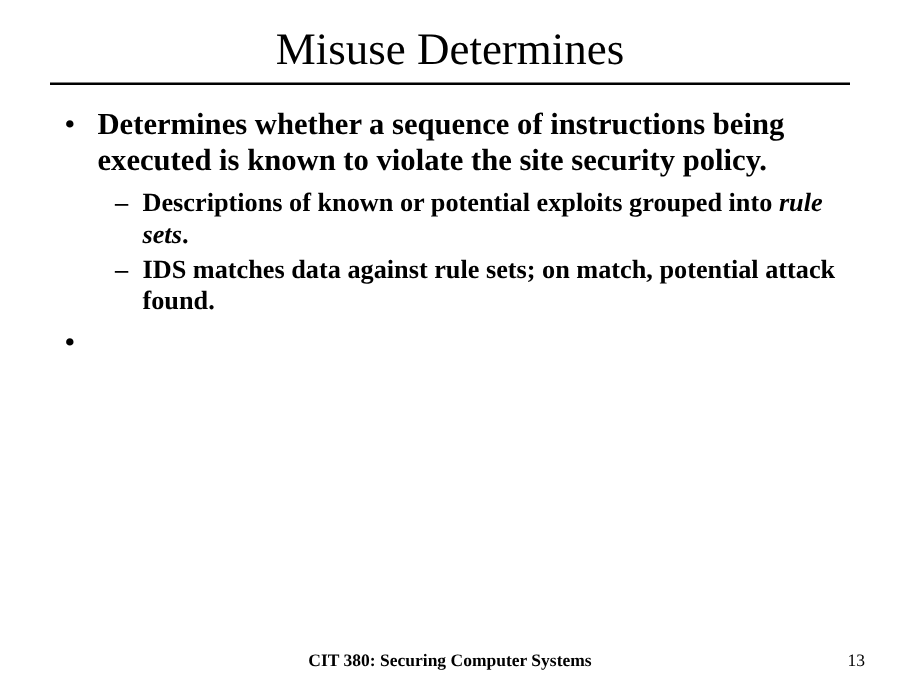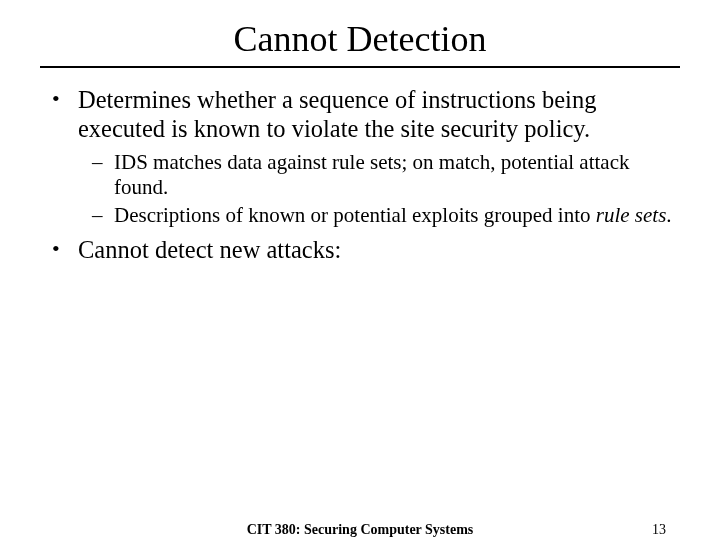--- a/index.html
+++ b/index.html
@@ -24,20 +24,21 @@
     margin-bottom: 6px;
   }
   .rule {
     border: none;
     border-top: 2.5px solid #000;
     margin: 0 0 18px 0;
   }
   .content {
     font-size: 24.5px;
     line-height: 1.18;
+    font-weight: bold;
   }
   ul.level1 {
     list-style: none;
     padding-left: 0;
   }
   ul.level1 > li {
     position: relative;
     padding-left: 38px;
     margin-bottom: 8px;
   }
@@ -75,44 +76,43 @@
     color: #000;
   }
   .footer-center {
     position: absolute;
     left: 50%;
     transform: translateX(-50%);
     font-weight: bold;
   }
   .footer-right {
     position: absolute;
-    right: 54px;
+    right: 28px;
   }
 </style>
 </head>
 <body>
 
 <div class="slide">
-  <h1 class="title">Cannot Detection</h1>
+  <h1 class="title">Misuse Determines</h1>
   <hr class="rule">
   <div class="content">
     <ul class="level1">
       <li>
         <span>Determines whether a sequence of instructions being executed is known to violate the site security policy.</span>
         <ul class="level2">
           <li>
-            <span>IDS matches data against rule sets; on match, potential attack found.</span>
+            <span>Descriptions of known or potential exploits grouped into </span><span class="italic">rule sets</span><span>.</span>
           </li>
           <li>
-            <span>Descriptions of known or potential exploits grouped into </span><span class="italic">rule sets</span><span>.</span>
+            <span>IDS matches data against rule sets; on match, potential attack found.</span>
           </li>
         </ul>
       </li>
       <li>
-        <span>Cannot detect new attacks:</span>
       </li>
     </ul>
   </div>
 </div>
 
 <div class="footer">
   <span class="footer-center">CIT 380: Securing Computer Systems</span>
   <span class="footer-right">13</span>
 </div>
 

